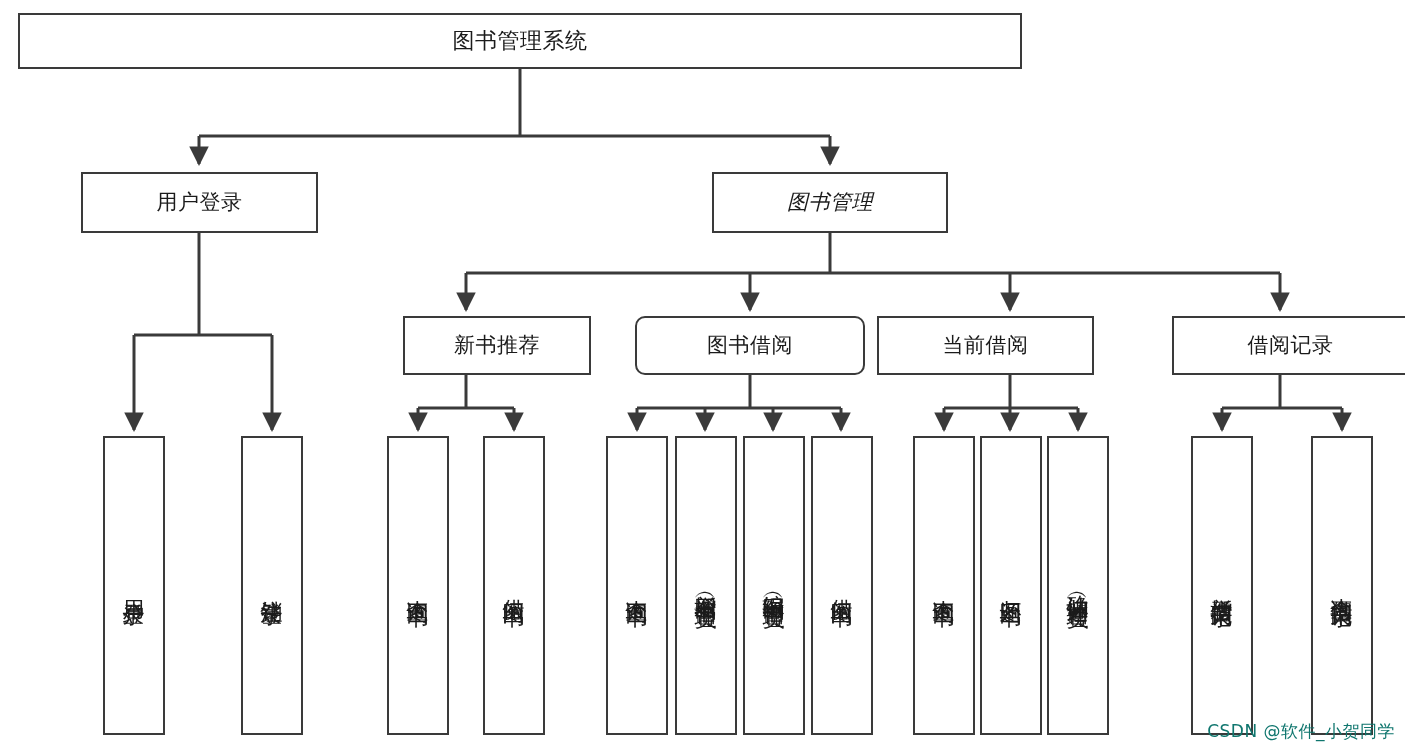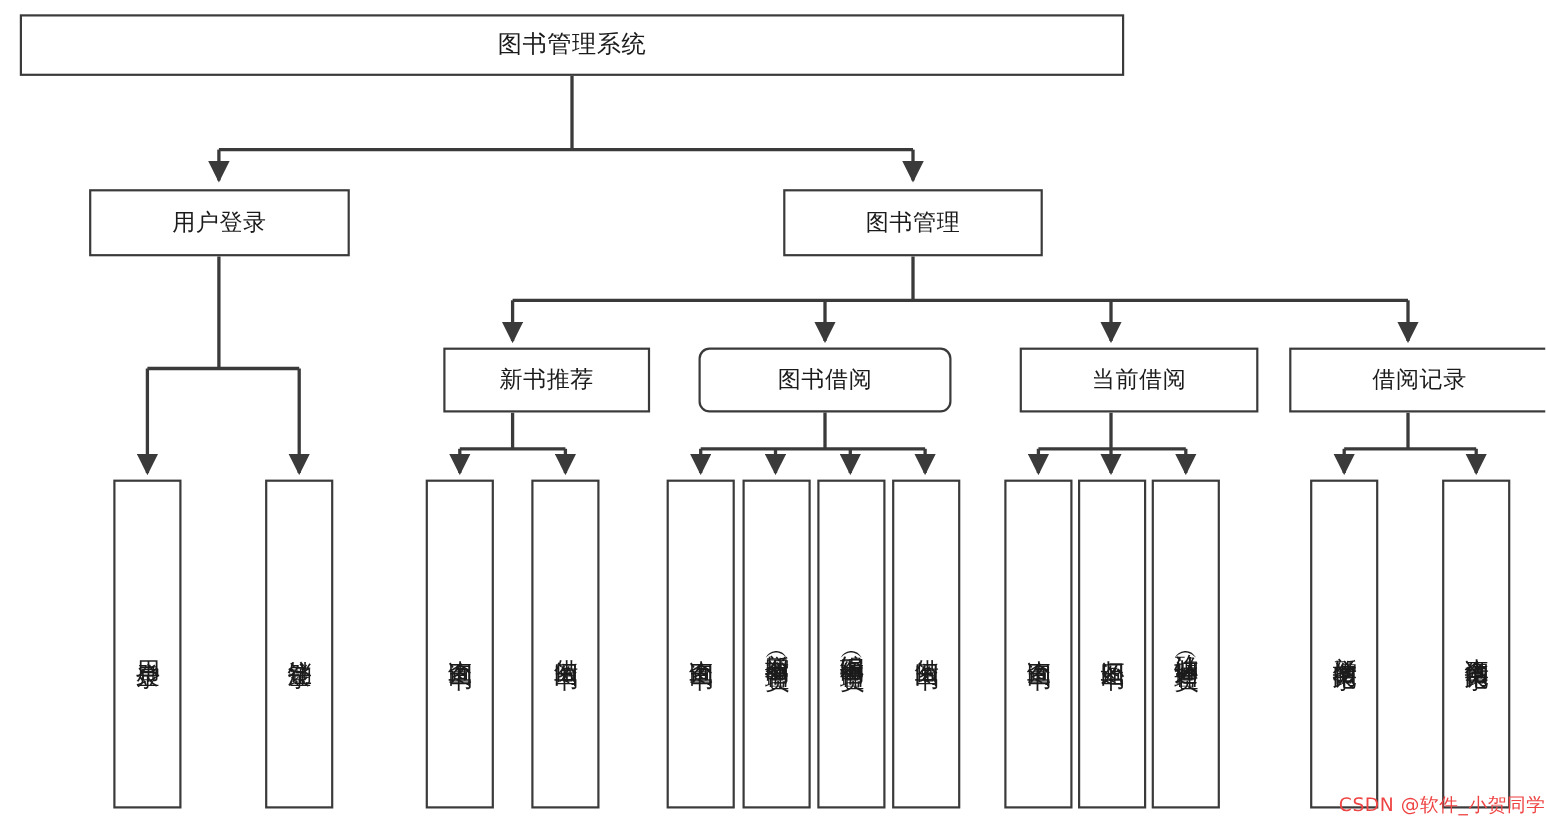--- a/index.html
+++ b/index.html
@@ -60,24 +60,24 @@
     writing-mode: vertical-rl;
     text-orientation: upright;
     font-size: 22px;
     line-height: 1.05;
     letter-spacing: 2px;
     max-height: 272px;
     white-space: normal;
   }
   .watermark {
     position: absolute;
-    right: 0;
+    right: 10px;
     bottom: 4px;
     font-size: 17px;
-    color: #ef4444;
+    color: #0f766e;
     letter-spacing: 0.5px;
     z-index: 5;
     white-space: nowrap;
   }
 </style>
 </head>
 <body>
 
 <div id="canvas">
 
@@ -131,31 +131,31 @@
     </g>
   </svg>
 
   <div class="node horiz root" style="left:18px; top:13px; width:1004px; height:56px;">
     <span class="lbl">图书管理系统</span>
   </div>
 
   <div class="node horiz" style="left:81px; top:172px; width:237px; height:61px;">
     <span class="lbl">用户登录</span>
   </div>
-  <div class="node horiz" style="left:712px; top:172px; width:236px; height:61px;">
+  <div class="node horiz" style="left:712px; top:172px; width:236px; height:61px;font-style:italic;">
     <span class="lbl">图书管理</span>
   </div>
 
   <div class="node horiz" style="left:361px; top:316px; width:188px; height:59px;margin-left:42px;">
     <span class="lbl">新书推荐</span>
   </div>
   <div class="node horiz" style="left:635px; top:316px; width:230px; height:59px;border-radius:10px;">
     <span class="lbl">图书借阅</span>
   </div>
-  <div class="node horiz" style="left:927px; top:316px; width:217px; height:59px;">
+  <div class="node horiz" style="left:877px; top:316px; width:217px; height:59px;">
     <span class="lbl">当前借阅</span>
   </div>
   <div class="node horiz" style="left:1172px; top:316px; width:237px; height:59px;">
     <span class="lbl">借阅记录</span>
   </div>
 
   <div class="node vert" style="left:103px; top:436px; width:62px; height:299px;">
     <span class="lbl">用户登录</span>
   </div>
   <div class="node vert" style="left:241px; top:436px; width:62px; height:299px;">

